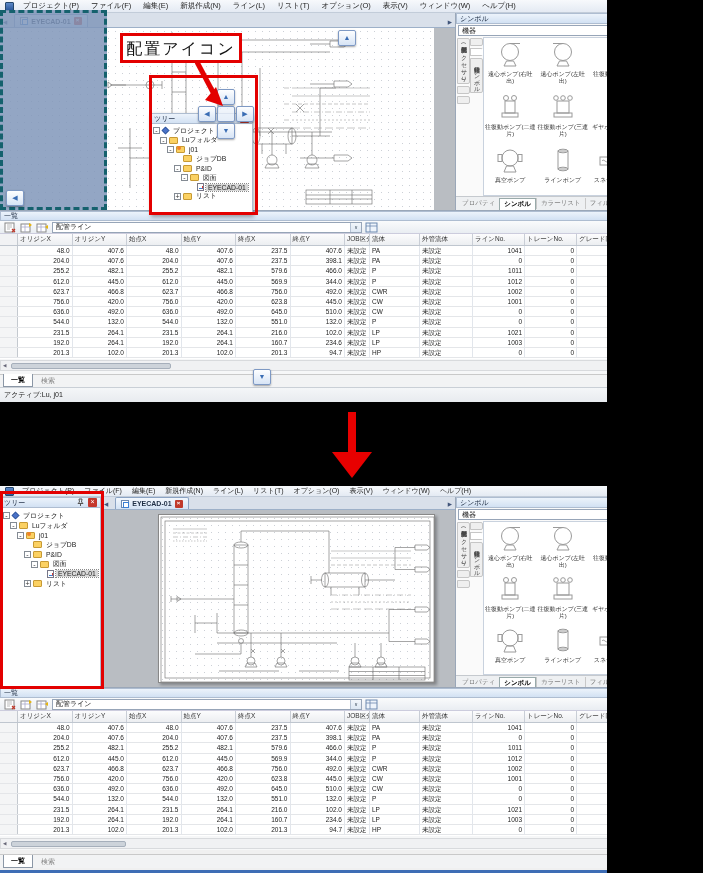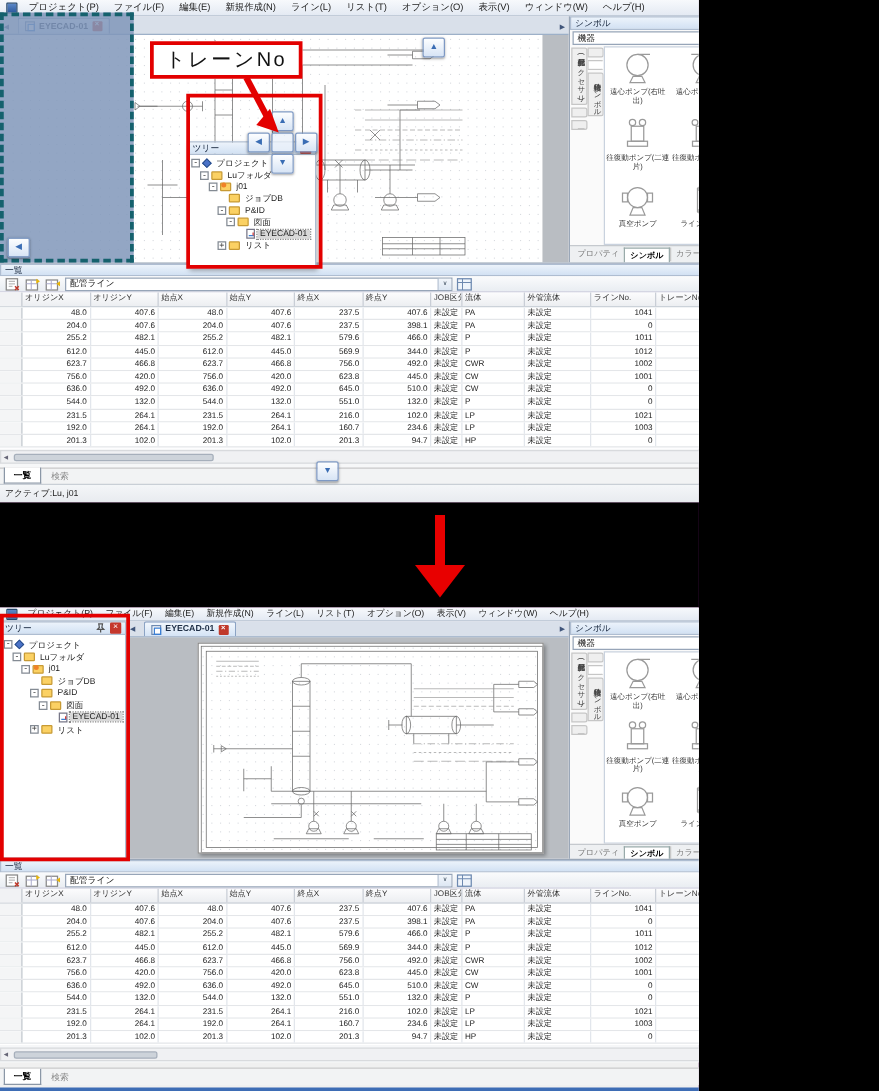--- a/index.html
+++ b/index.html
@@ -1,17 +1,17 @@
 <!DOCTYPE html>
 <html><head>
 <meta charset="utf-8">
 <style>
   *{box-sizing:border-box;margin:0;padding:0}
   body{margin:0;background:#000;font-family:"Liberation Sans","DejaVu Sans",sans-serif}
-  .page{position:relative;width:559px;height:873px;background:#701a75;overflow:hidden}
+  .page{position:relative;width:607px;height:873px;background:#fdba74;overflow:hidden}
   .shot{position:absolute;left:0;width:703px;background:#f0f0f0;overflow:hidden}
   
   .menubar{display:flex;align-items:center;background:linear-gradient(#f7f9fc,#e4eaf3);border-bottom:1px solid #c2ccd9;font-size:7.5px;color:#222;padding:0 2px;height:13px}
   .appicon{width:9px;height:9px;margin:0 3px;background:linear-gradient(#5b87c7,#2d5a9e);border:1px solid #24476d;border-radius:1px}
   .mitem{padding:1px 6px;white-space:nowrap}
   .winbtns{margin-left:auto;display:flex;gap:4px;font-size:6.5px;color:#555;padding-right:3px}
   .winbtns span{line-height:8px}
   
   .tabstrip{position:absolute;background:#d9e0ea;border-bottom:1px solid #9db0c8;display:flex;align-items:flex-end}
   .navbtn{font-size:5.5px;color:#40557a;padding:3px 3px 2px}
@@ -657,21 +657,21 @@
         </div>
     </div>
 
     <div class="dockbtn" style="left:217px;top:89px;z-index:6">▲</div>
     <div class="dockbtn" style="left:198px;top:106px;z-index:6">◀</div>
     <div class="dockbtn crossc" style="left:217px;top:106px;z-index:6"></div>
     <div class="dockbtn" style="left:236px;top:106px;z-index:6">▶</div>
     <div class="dockbtn" style="left:217px;top:123px;z-index:6">▼</div>
 
     <div class="annorect" style="left:149px;top:75px;width:109px;height:140px"></div>
-    <div class="annolabel" style="left:120px;top:33px;width:122px;height:30px">トレーンNo</div>
+    <div class="annolabel" style="left:120px;top:33px;width:122px;height:30px">配置アイコン</div>
     <svg class="annosvg" style="left:175px;top:60px" width="60" height="52">
       <path d="M22 2 L40 36" stroke="#e30000" stroke-width="5" fill="none"></path>
       <polygon points="48,46 30,40 41,27" fill="#e30000"></polygon>
     </svg>
   </section>
 
   <div class="sep" style="top:402px;height:84px">
     <svg width="60" height="80" style="position:absolute;left:322px;top:2px">
       <line x1="30" y1="8" x2="30" y2="50" stroke="#e80000" stroke-width="8"></line>
       <polygon points="10,48 50,48 30,74" fill="#e80000"></polygon>

